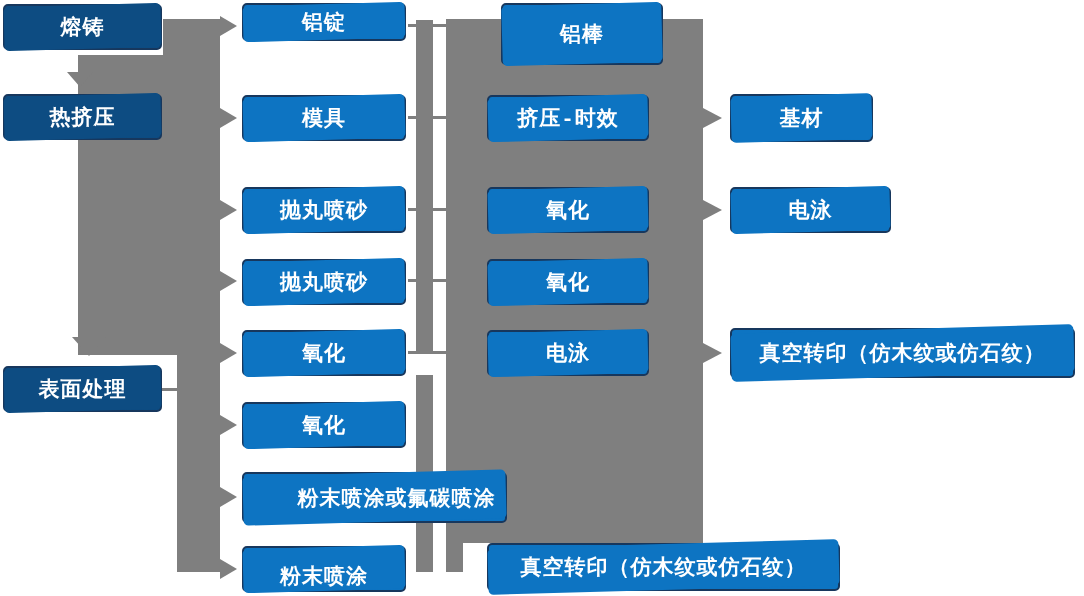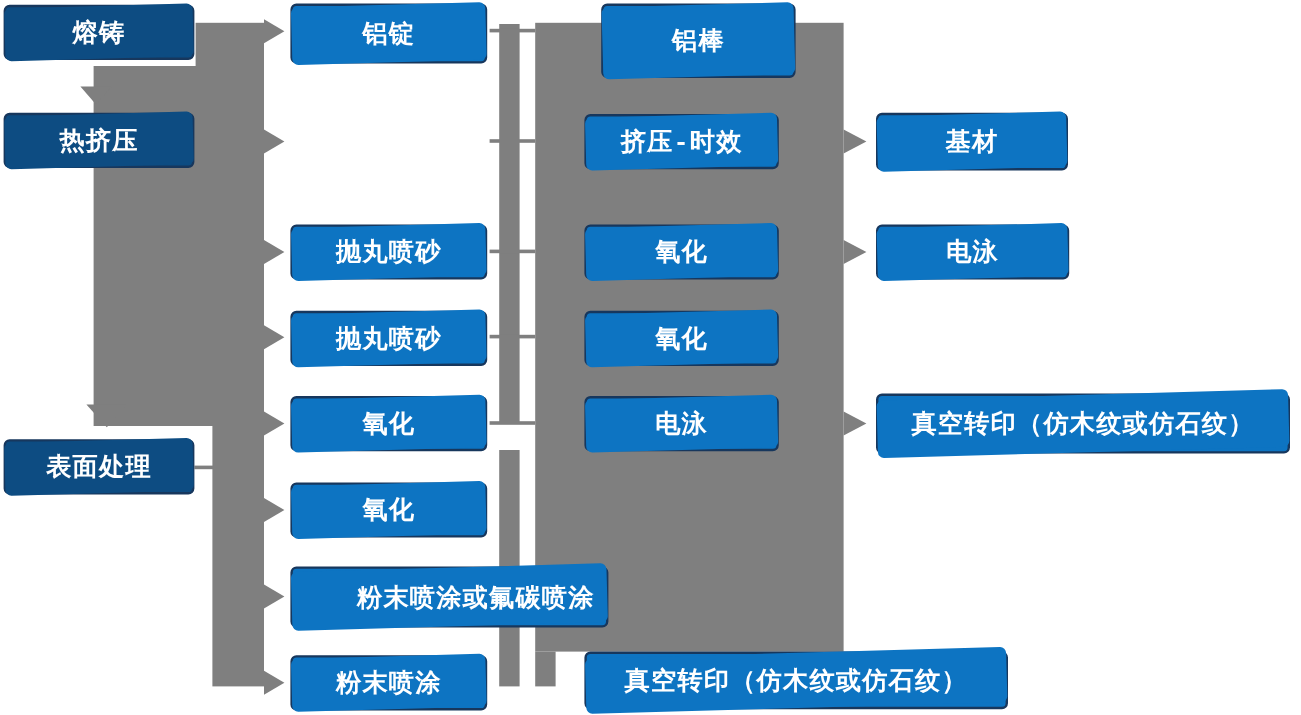--- a/index.html
+++ b/index.html
@@ -80,39 +80,42 @@
   <div class="node dark" style="left:3px;top:4px;width:159px;height:46px;">
     <span class="lbl">熔铸</span>
   </div>
   <div class="node dark" style="left:3px;top:94px;width:159px;height:46px;">
     <span class="lbl">热挤压</span>
   </div>
   <div class="node dark" style="left:3px;top:366px;width:159px;height:46px;">
     <span class="lbl">表面处理</span>
   </div>
 
-  <div class="node" style="left:242px;top:3px;width:164px;height:50px;">
+  <div class="node" style="left:242px;top:3px;width:164px;height:38px;">
     <span class="lbl">铝锭</span>
+  </div>
+  <div class="node" style="left:242px;top:95px;width:164px;height:46px;">
+    <span class="lbl">模具</span>
   </div>
   <div class="node" style="left:242px;top:187px;width:164px;height:46px;">
     <span class="lbl">抛丸喷砂</span>
   </div>
   <div class="node" style="left:242px;top:259px;width:164px;height:46px;">
     <span class="lbl">抛丸喷砂</span>
   </div>
   <div class="node" style="left:242px;top:330px;width:164px;height:46px;">
     <span class="lbl">氧化</span>
   </div>
   <div class="node" style="left:242px;top:402px;width:164px;height:46px;">
     <span class="lbl">氧化</span>
   </div>
   <div class="node" style="left:242px;top:472px;width:265px;height:51px;padding-left:44px;">
     <span class="lbl">粉末喷涂或氟碳喷涂</span>
   </div>
-  <div class="node" style="left:242px;top:546px;width:164px;height:46px;">
+  <div class="node" style="left:242px;top:546px;width:164px;height:46px;align-items:flex-end;">
     <span class="lbl">粉末喷涂</span>
   </div>
 
   <div class="node" style="left:466px;top:3px;width:162px;height:62px;margin-left:35px;">
     <span class="lbl">铝棒</span>
   </div>
   <div class="node" style="left:487px;top:95px;width:162px;height:46px;">
     <span class="lbl">挤压-时效</span>
   </div>
   <div class="node" style="left:487px;top:187px;width:162px;height:46px;">
@@ -121,21 +124,21 @@
   <div class="node" style="left:487px;top:259px;width:162px;height:46px;">
     <span class="lbl">氧化</span>
   </div>
   <div class="node" style="left:487px;top:330px;width:162px;height:46px;">
     <span class="lbl">电泳</span>
   </div>
   <div class="node" style="left:487px;top:543px;width:353px;height:48px;">
     <span class="lbl">真空转印（仿木纹或仿石纹）</span>
   </div>
 
-  <div class="node" style="left:730px;top:94px;width:160px;height:48px;">
+  <div class="node" style="left:730px;top:94px;width:143px;height:48px;">
     <span class="lbl">基材</span>
   </div>
   <div class="node" style="left:730px;top:187px;width:161px;height:46px;">
     <span class="lbl">电泳</span>
   </div>
   <div class="node" style="left:730px;top:328px;width:345px;height:50px;">
     <span class="lbl">真空转印（仿木纹或仿石纹）</span>
   </div>
 
 </div>

